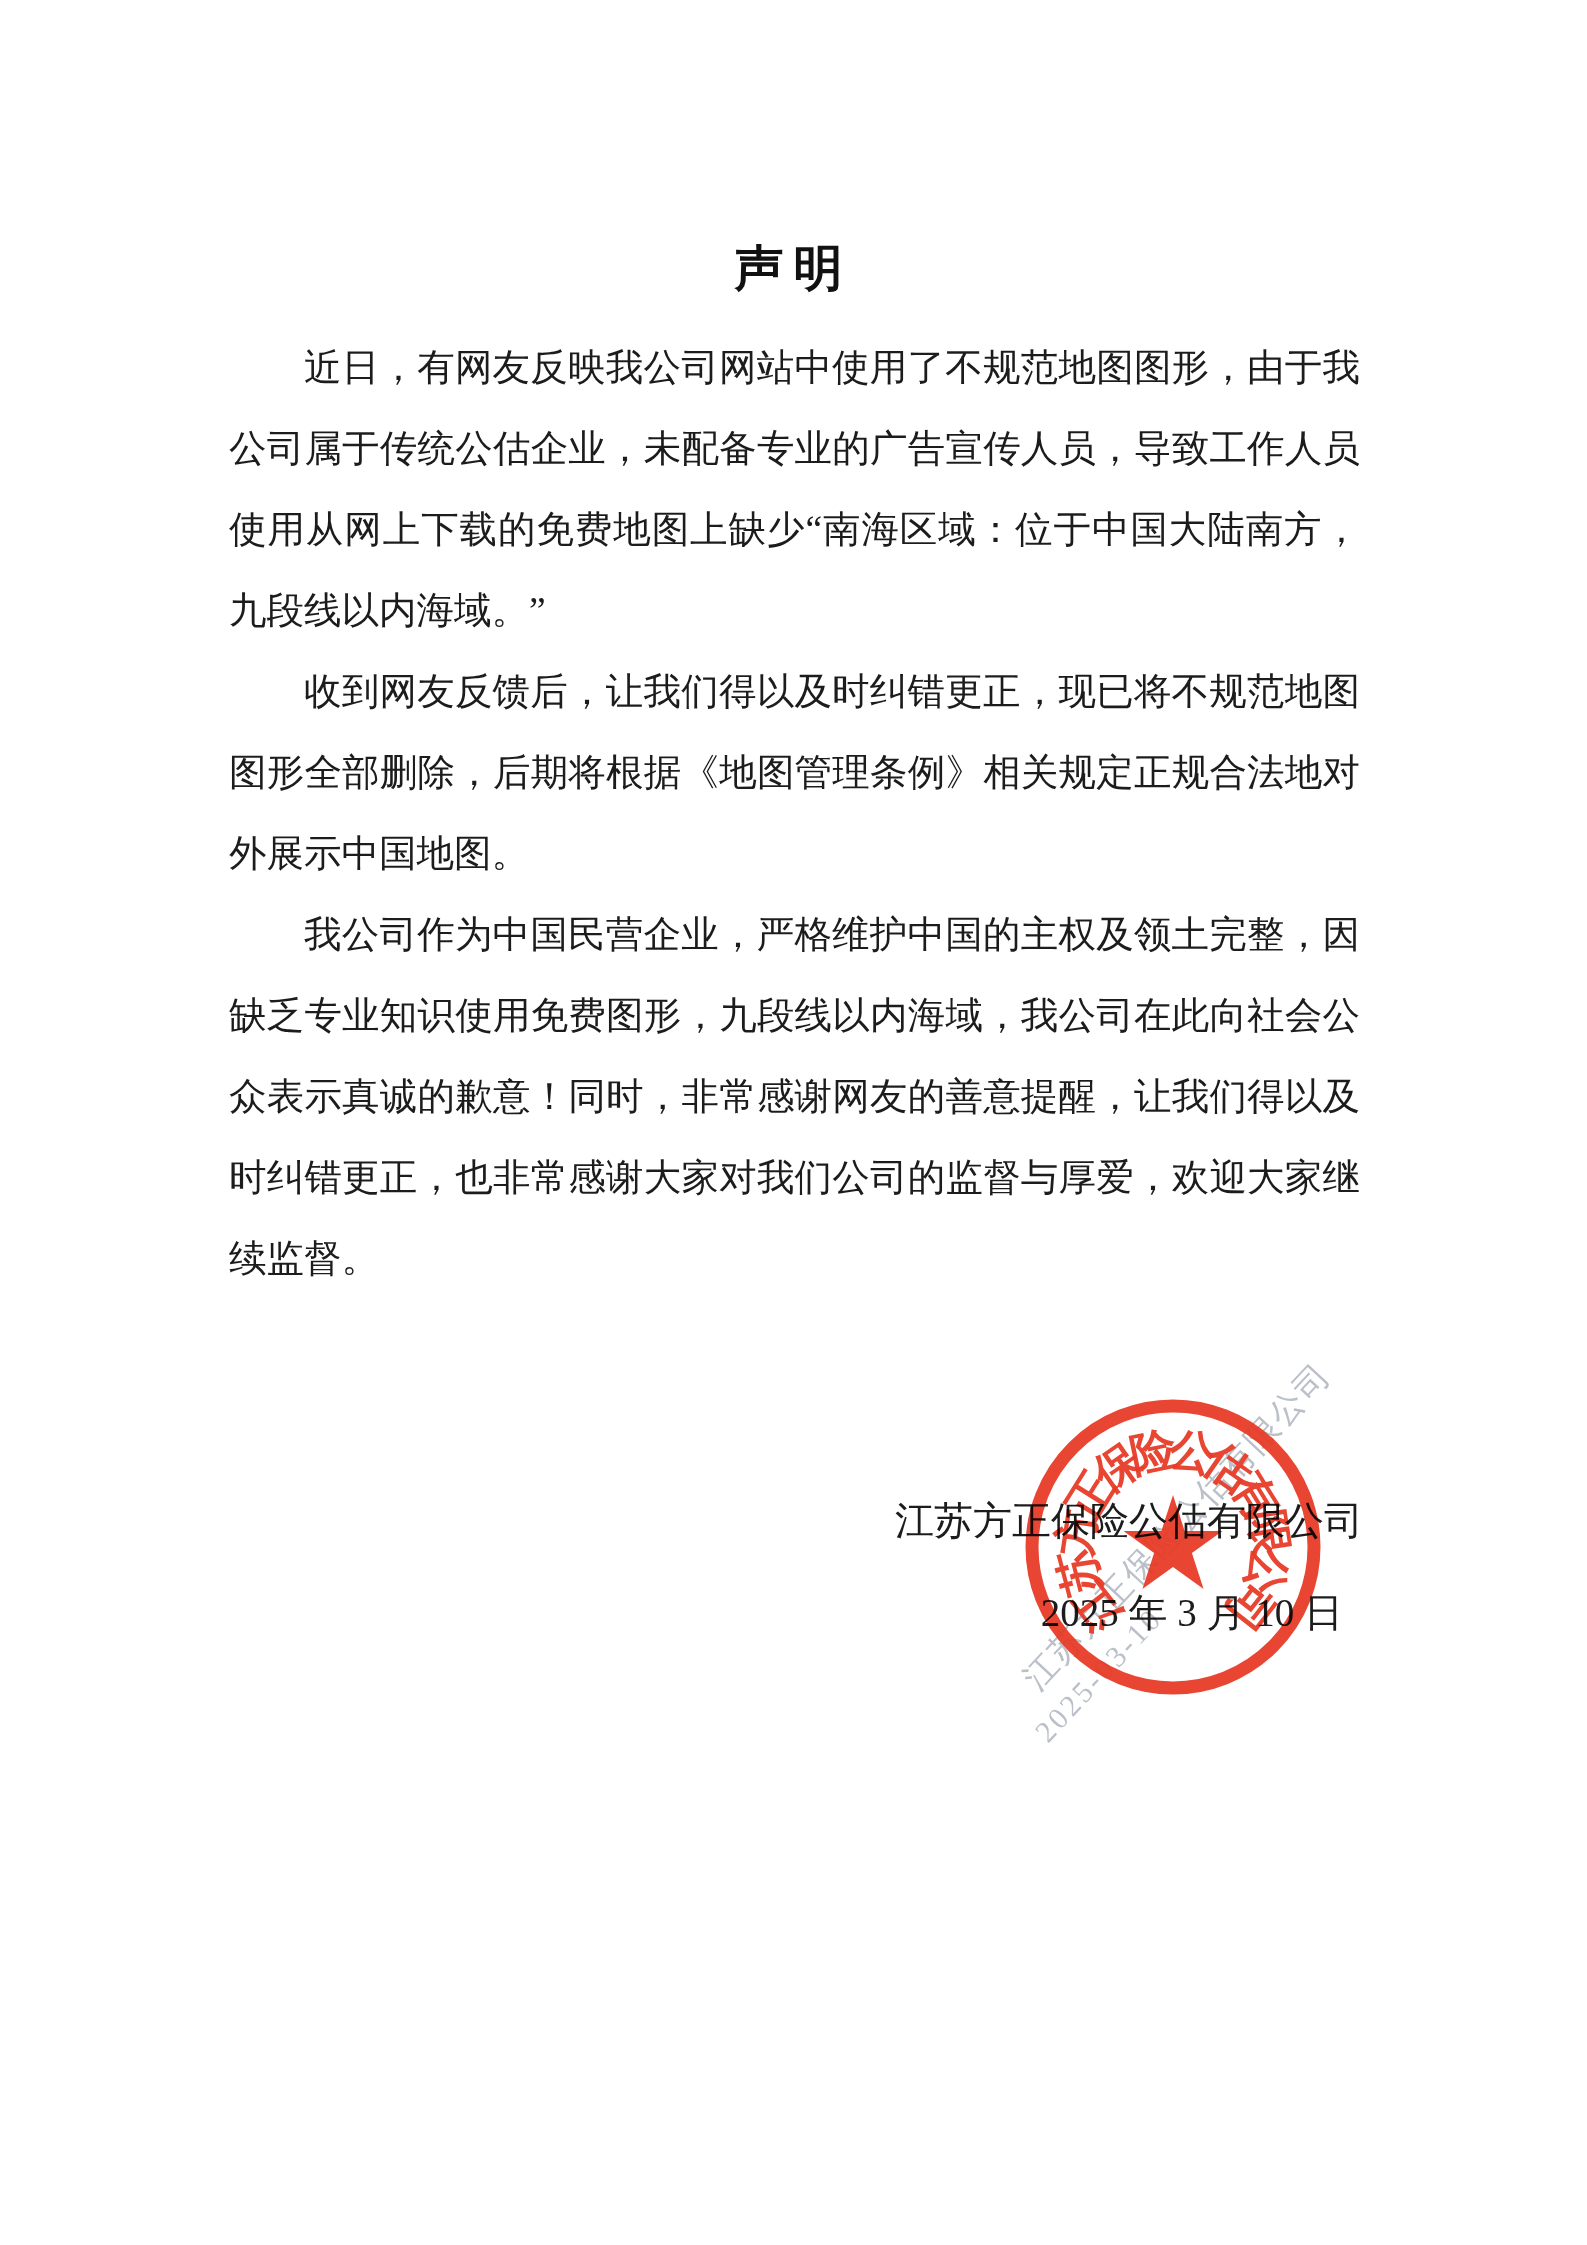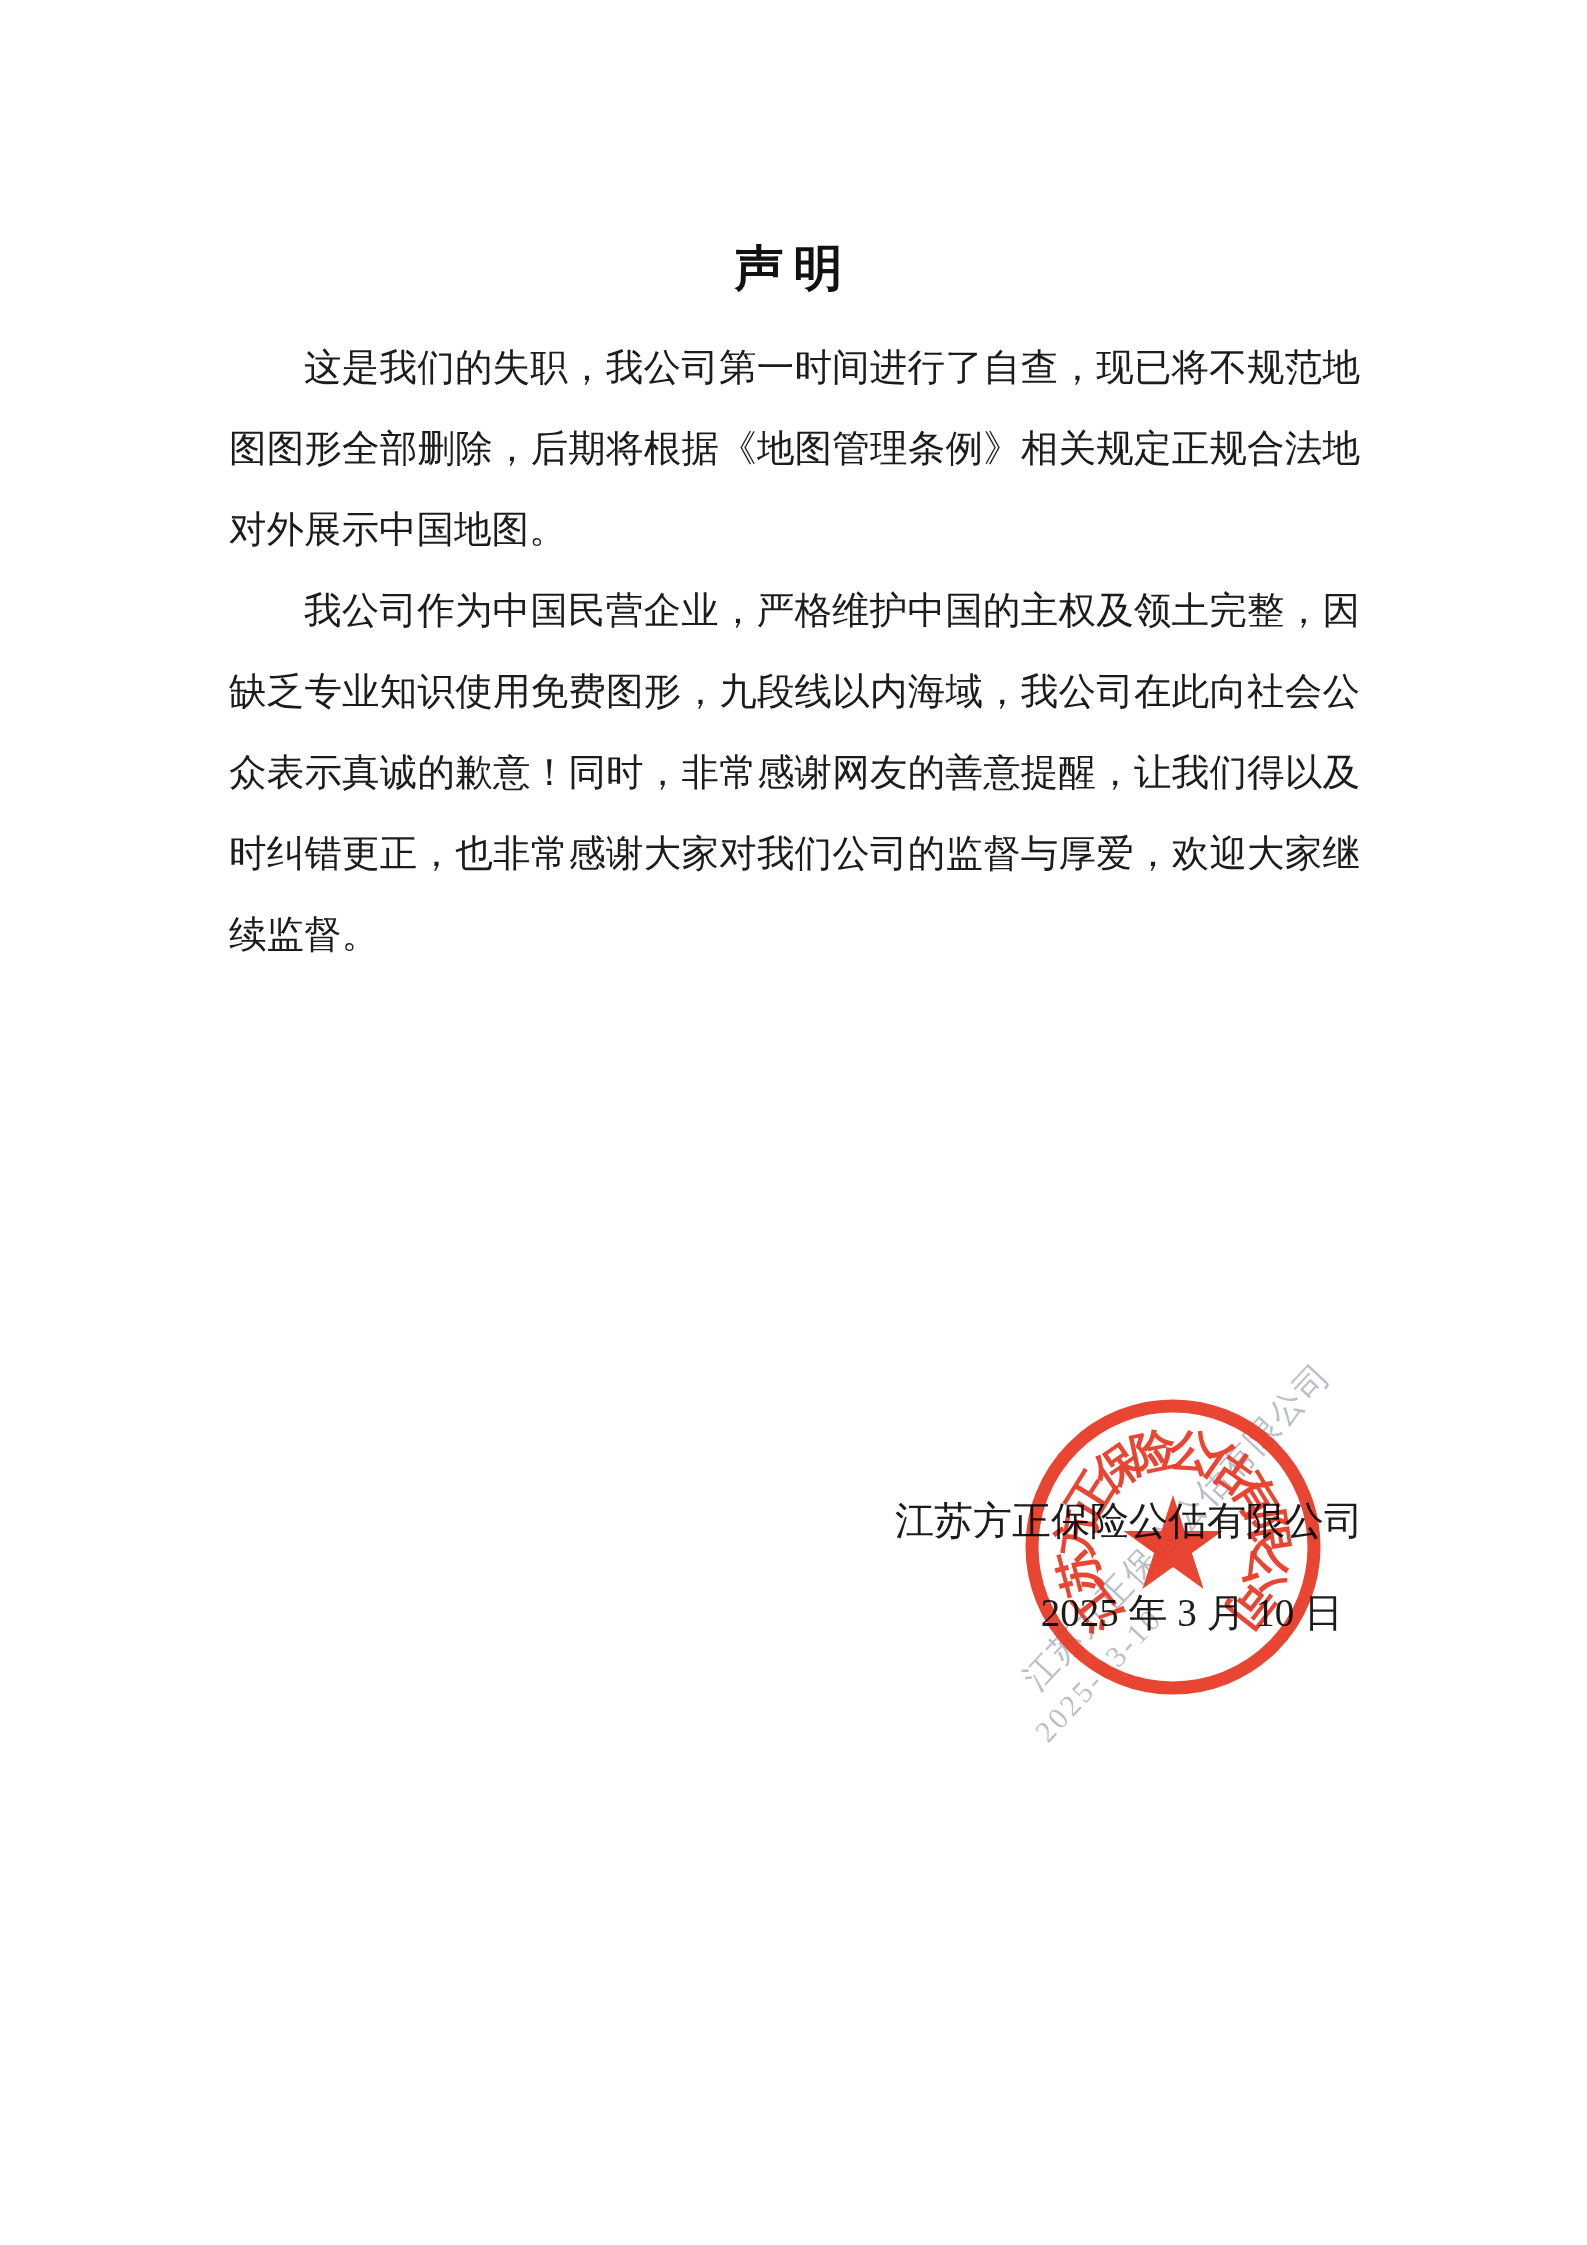--- a/index.html
+++ b/index.html
@@ -75,21 +75,22 @@
   }
 </style>
 </head>
 <body>
 
 <div class="page">
 
   <h1 class="doc-title">声明</h1>
 
   <div class="doc-body">
-    <p>这是我们的失职，我公司第一时间进行了自查，现已将不规范地图图形全部删除，后期将根据《地图管理条例》相关规定正规合法地对外展示中国地图。</p>
+    <p>近日，有网友反映我公司网站中使用了不规范地图图形，由于我公司属于传统公估企业，未配备专业的广告宣传人员，导致工作人员使用从网上下载的免费地图上缺少“南海区域：位于中国大陆南方，九段线以内海域。”</p>
+    <p>收到网友反馈后，让我们得以及时纠错更正，现已将不规范地图图形全部删除，后期将根据《地图管理条例》相关规定正规合法地对外展示中国地图。</p>
     <p>我公司作为中国民营企业，严格维护中国的主权及领土完整，因缺乏专业知识使用免费图形，九段线以内海域，我公司在此向社会公众表示真诚的歉意！同时，非常感谢网友的善意提醒，让我们得以及时纠错更正，也非常感谢大家对我们公司的监督与厚爱，欢迎大家继续监督。</p>
   </div>
 
   <div class="sig-company">江苏方正保险公估有限公司</div>
   <div class="sig-date">2025 年 3 月 10 日</div>
 
   <div class="stamp">
     <svg width="330" height="330" viewBox="0 0 330 330">
 
       <g>

